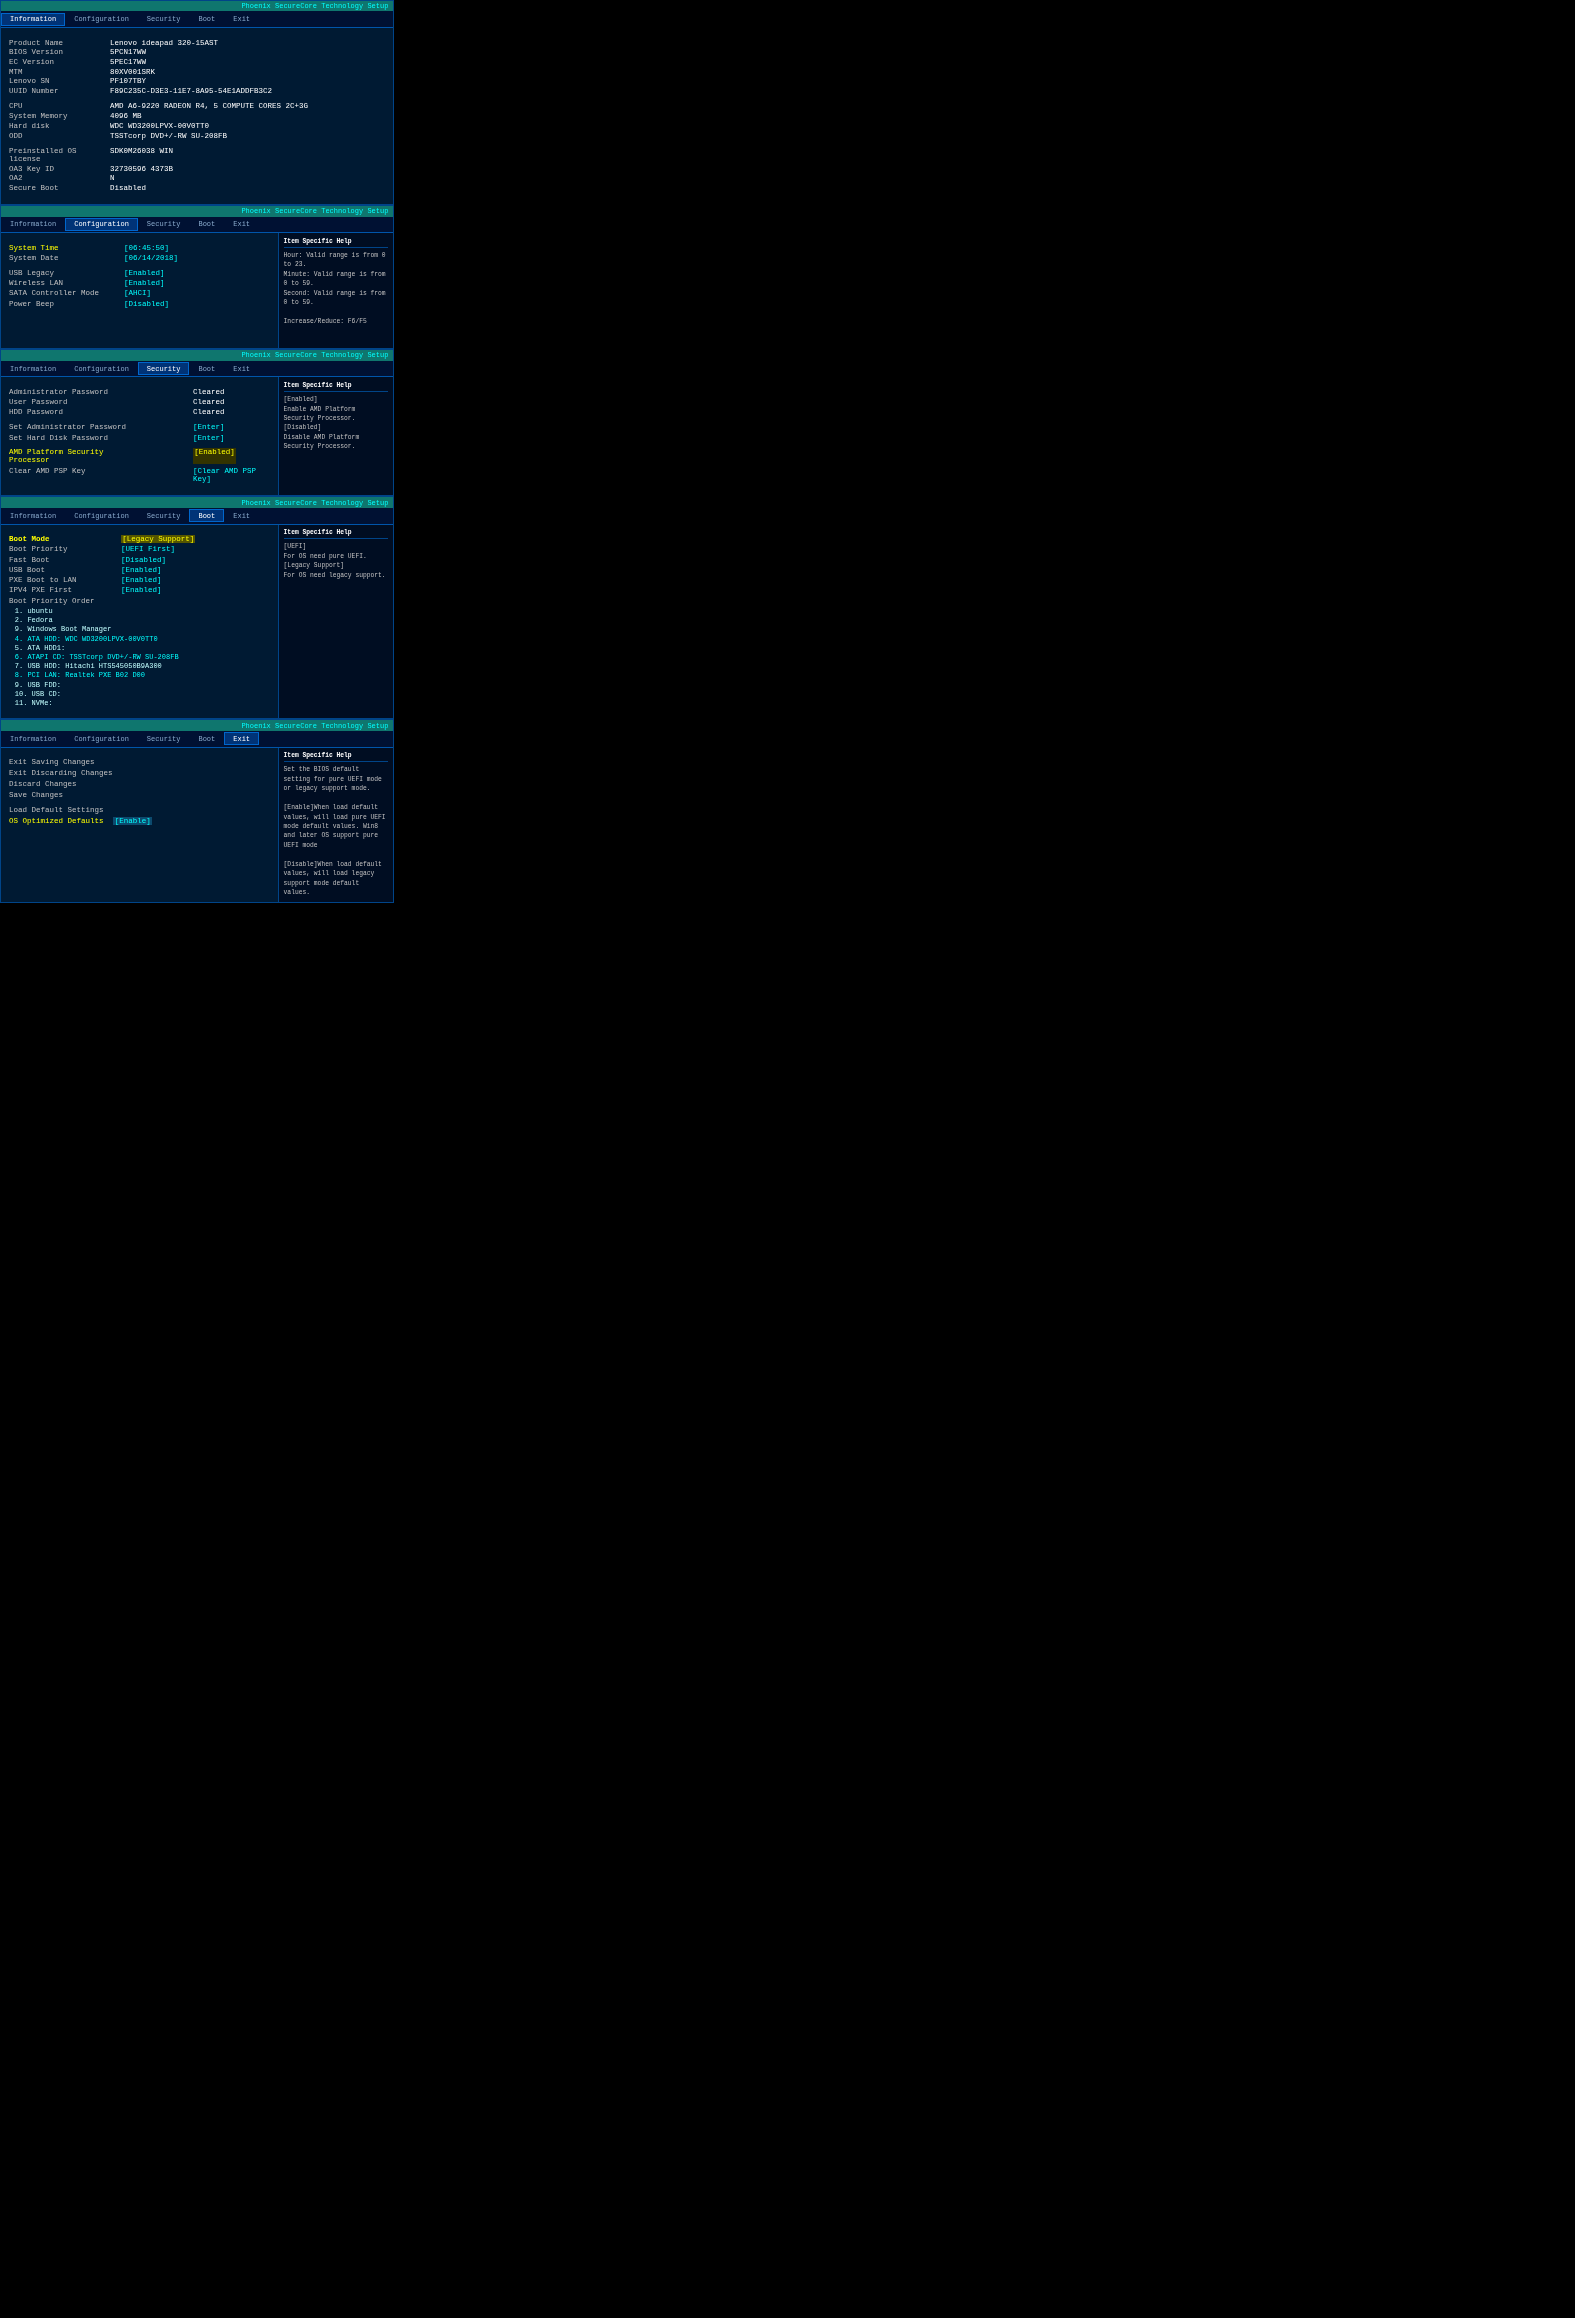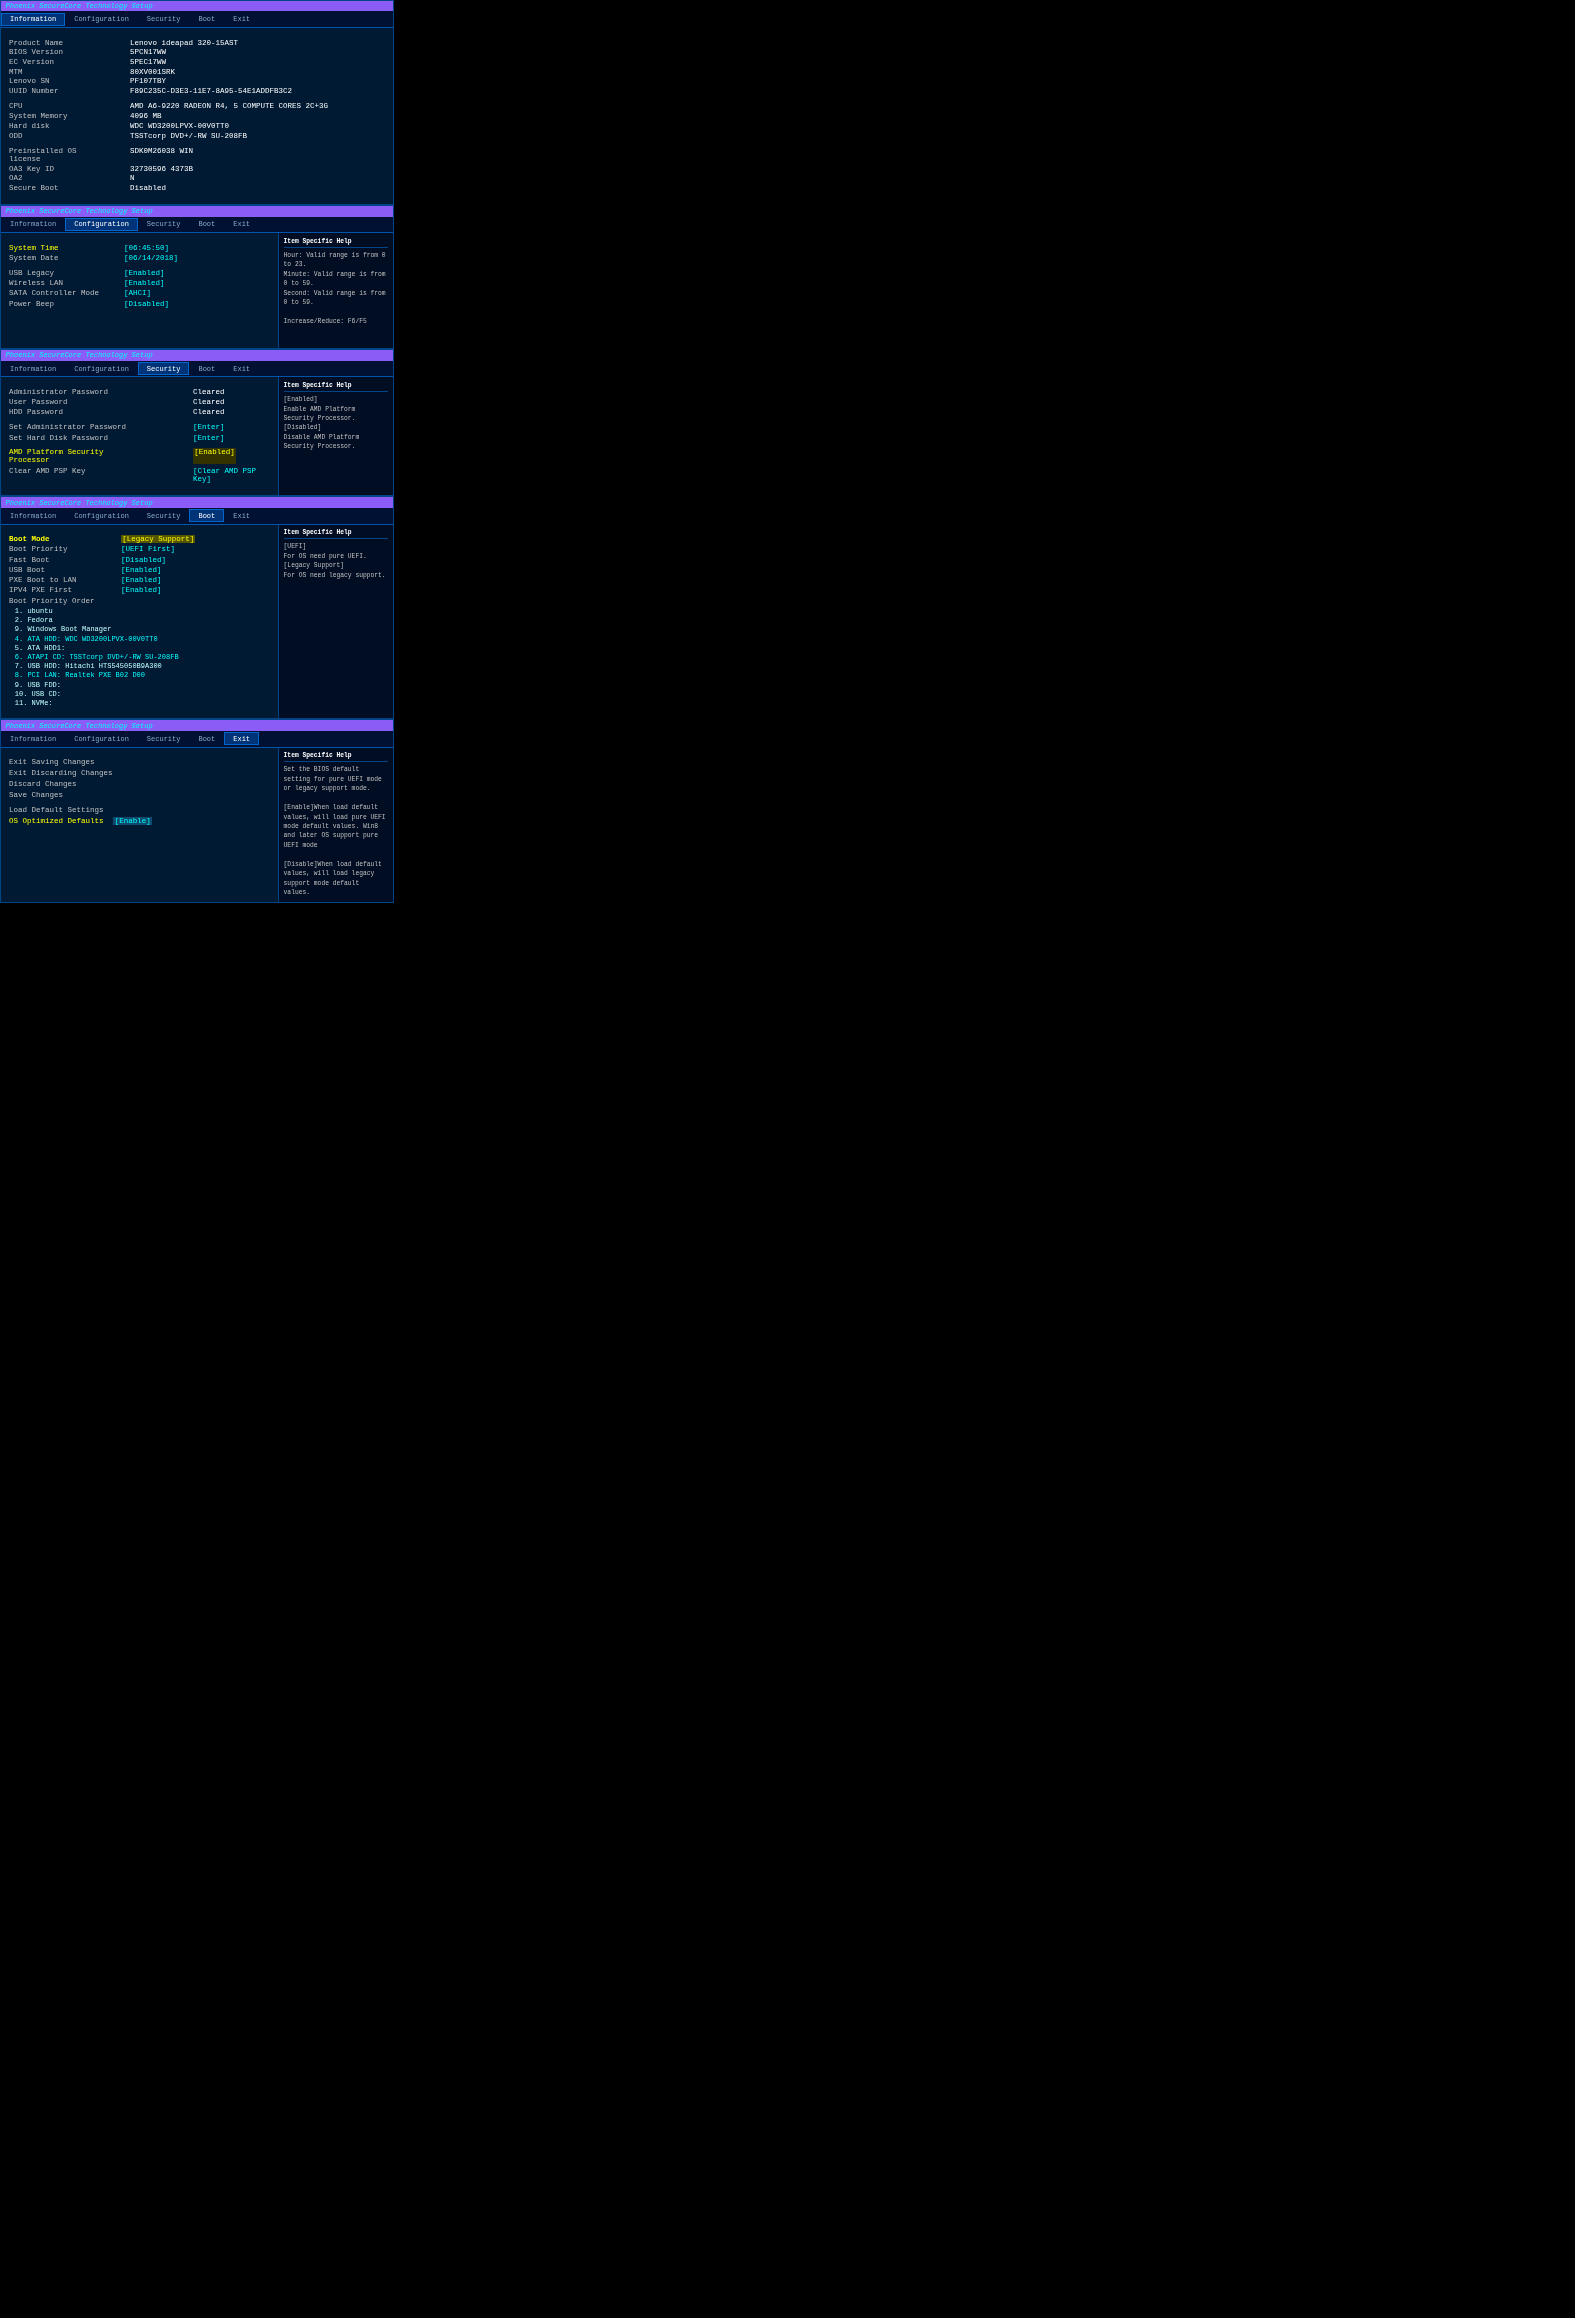--- a/index.html
+++ b/index.html
@@ -12,25 +12,25 @@
     }
 
     .bios-panel {
       background: #001a33;
       border: 0.6px solid #004488;
       margin-bottom: 0;
     }
 
     
     .top-bar {
-      background: #8b5cf6;
-      color: #00ffff;
+      background: #0f766e;
+      color: #00ffff;
+      text-align: right;
       padding: 1.2px 4.6px;
       font-size: 7px;
-      font-style: italic;
     }
 
     
     .tab-bar {
       display: flex;
       background: #001133;
       border-bottom: 1.2px solid #0055aa;
       padding: 1.2px 0;
     }
 
@@ -73,21 +73,20 @@
       font-weight: bold;
       margin-bottom: 3.5px;
       border-bottom: 0.6px solid #004488;
       padding-bottom: 1.7px;
     }
 
     
     .info-row {
       display: flex;
       margin-bottom: 1.7px;
-      gap: 20px;
     }
     .info-label {
       color: #c0c0c0;
       width: 101px;
       flex-shrink: 0;
     }
     .info-value {
       color: #ffffff;
     }
 

